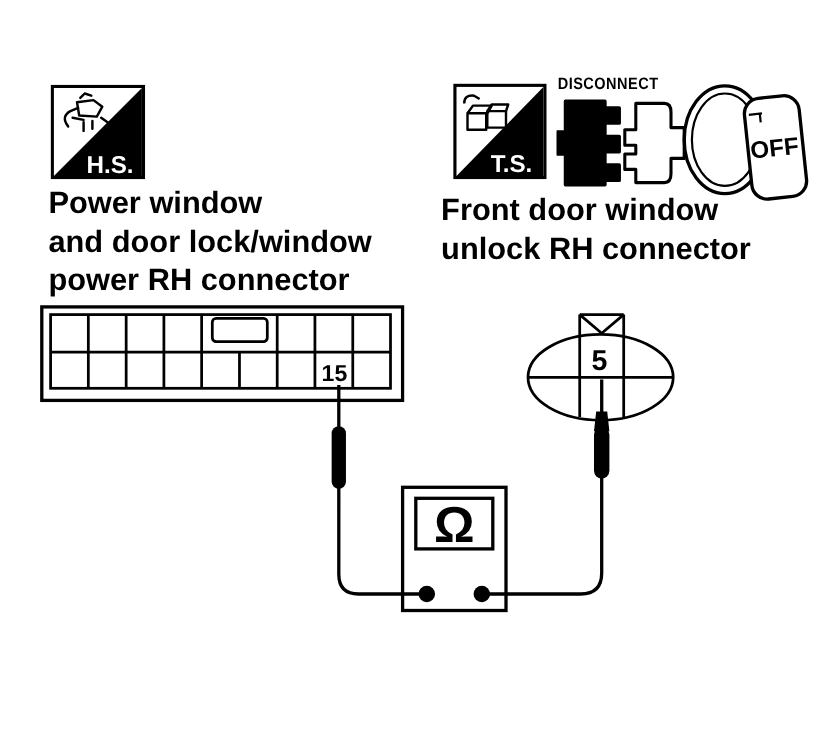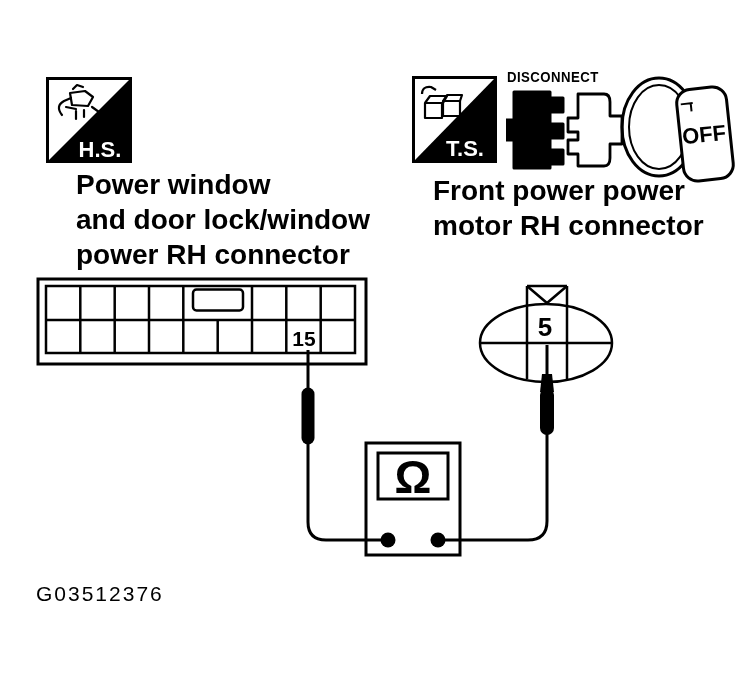--- a/index.html
+++ b/index.html
@@ -6,21 +6,21 @@
   .stage{
     position:relative;width:754px;height:676px;background:#ffffff;
     font-family:"Liberation Sans","DejaVu Sans",sans-serif;color:#000;
     overflow:hidden;
   }
   .abs{position:absolute;}
   .caption{
     font-size:28px;font-weight:bold;line-height:35px;color:#000;
     letter-spacing:0px;white-space:nowrap;
   }
-  .caption div{white-space:nowrap;margin-left:32px;}
+  .caption div{white-space:nowrap;}
   .disconnect{
     font-size:15px;font-weight:bold;transform:scaleX(0.88);
     transform-origin:left top;white-space:nowrap;letter-spacing:0.5px;
   }
   .figureid{
     font-size:21px;letter-spacing:2px;color:#000;white-space:nowrap;
   }
   svg{display:block;}
   svg text{font-family:"Liberation Sans","DejaVu Sans",sans-serif;}
 </style>
@@ -74,22 +74,22 @@
     <ellipse cx="47" cy="59" rx="37" ry="49" fill="none" stroke="#000" stroke-width="3"></ellipse>
     <ellipse cx="47" cy="59" rx="30" ry="42" fill="none" stroke="#000" stroke-width="2"></ellipse>
     <g transform="rotate(-6 93 66)">
       <rect x="68" y="20" width="50" height="92" rx="14" fill="#ffffff" stroke="#000" stroke-width="3"></rect>
       <path d="M72,34 h12 m-2,0 v8" stroke="#000" stroke-width="2" fill="none"></path>
       <text x="92" y="74" text-anchor="middle" font-size="22" font-weight="bold" fill="#000">OFF</text>
     </g>
   </svg>
 
   <div class="abs caption" style="left:401px;top:173px">
-    <div>Front power power</div>
-    <div>motor RH connector</div>
+    <div>Front door window</div>
+    <div>unlock RH connector</div>
   </div>
 
   <svg class="abs" style="left:36px;top:277px" width="332" height="90" viewBox="0 0 332 90">
     <rect x="2" y="2" width="328" height="85" fill="#ffffff" stroke="#000" stroke-width="3"></rect>
     <rect x="10" y="9" width="309" height="67" fill="none" stroke="#000" stroke-width="2.5"></rect>
     <path d="M10,43 H319" stroke="#000" stroke-width="2.5"></path>
 
     <path d="M44.3,9 V43 M78.7,9 V43 M113,9 V43 M147.3,9 V43 M216,9 V43 M250.3,9 V43 M284.7,9 V43" stroke="#000" stroke-width="2.5"></path>
 
     <path d="M44.3,43 V76 M78.7,43 V76 M113,43 V76 M147.3,43 V76 M181.7,43 V76 M216,43 V76 M250.3,43 V76 M284.7,43 V76" stroke="#000" stroke-width="2.5"></path>
@@ -119,15 +119,14 @@
     <path d="M308,440 V522 Q308,540 326,540 H382" stroke="#000" stroke-width="3" fill="none"></path>
     <circle cx="388" cy="540" r="7.5" fill="#000"></circle>
 
     <path d="M547,345 V380" stroke="#000" stroke-width="3" fill="none"></path>
     <polygon points="542,374 552,374 554,392 540,392" fill="#000"></polygon>
     <line x1="547" y1="395" x2="547" y2="428" stroke="#000" stroke-width="14" stroke-linecap="round"></line>
     <path d="M547,430 V521 Q547,540 528,540 H444" stroke="#000" stroke-width="3" fill="none"></path>
     <circle cx="438" cy="540" r="7.5" fill="#000"></circle>
   </svg>
 
-  <div class="abs figureid" style="left:36px;top:582px">G03512376</div>
 
 </div>
 
 </body></html>

